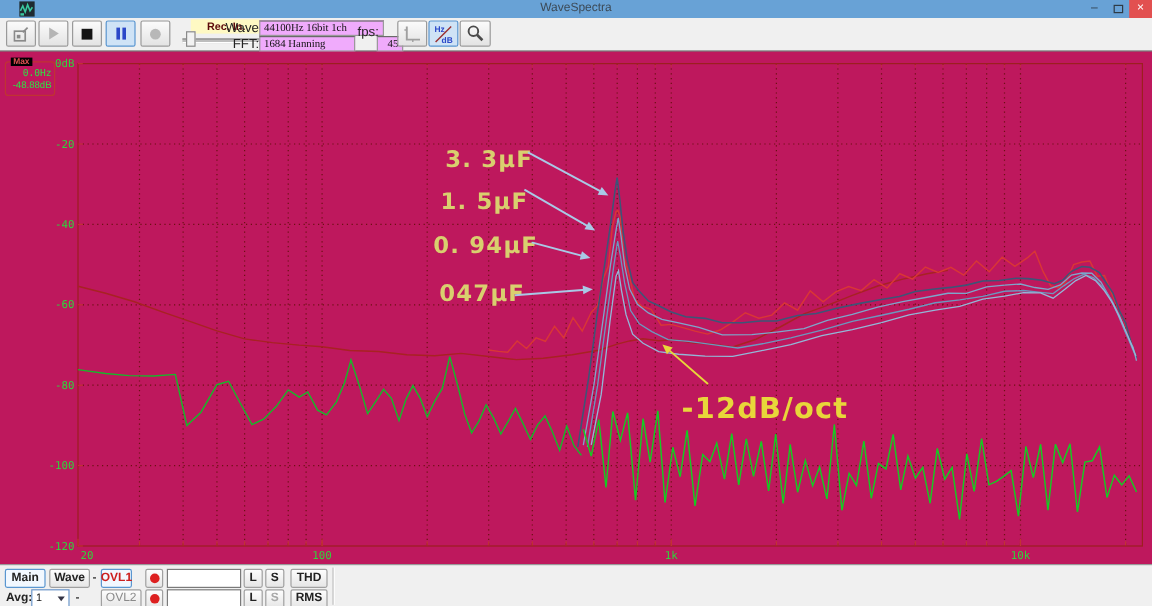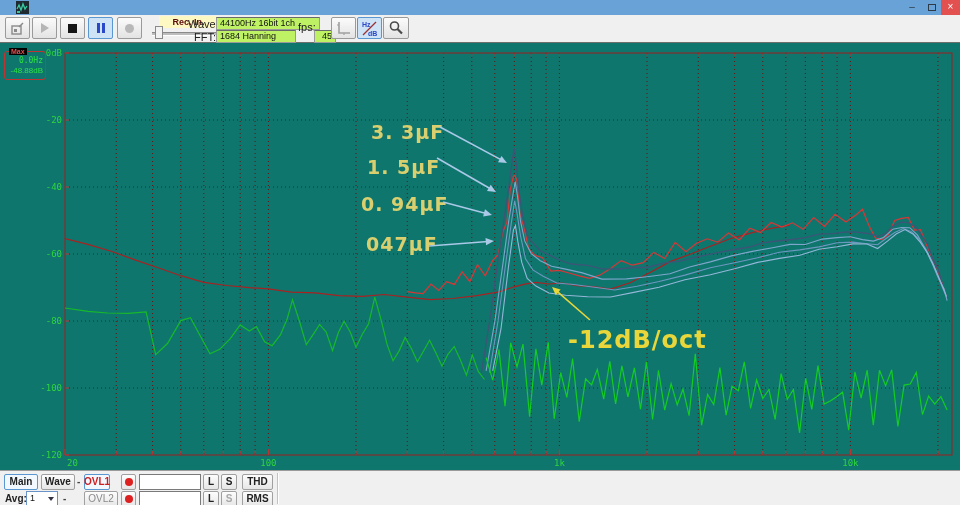--- a/index.html
+++ b/index.html
@@ -20,23 +20,23 @@
   .play-tri{width:0;height:0;border-left:8px solid #b5b5b5;border-top:5px solid transparent;border-bottom:5px solid transparent}
   .stop-sq{width:9px;height:9px;background:#151515}
   .pause-bars{display:flex;gap:2px}
   .pause-bars i{width:3px;height:10px;background:#2b48c8}
   .rec-dot{width:9px;height:9px;border-radius:50%;background:#b8b8b8}
   .recin{position:absolute;left:159px;top:1px;width:59px;height:12px;background:#fef9c3;color:#5c0a0a;font-size:9px;font-weight:bold;text-align:center;line-height:12px}
   .slider-groove{position:absolute;left:152px;top:17px;width:136px;height:2px;background:#bdbdbd;border-bottom:1px solid #fff;border-top:1px solid #8a8a8a}
   .slider-thumb{position:absolute;left:155px;top:11px;width:8px;height:13px;background:#f2f2f2;border:1px solid #8a8a8a;box-sizing:border-box}
   .stick{position:absolute;top:13px;width:1px;height:3px;background:#aaa}
   .tlabel{position:absolute;font-size:11px;color:#222}
-  .tfield{position:absolute;height:13px;background:#bef264;border:1px solid #9a9a9a;border-top-color:#6a6a6a;font-family:Liberation Sans, sans-serif;font-size:9px;line-height:11px;padding:0 3px;color:#111;box-sizing:border-box;white-space:nowrap}
-  
-  .mainarea{position:absolute;top:43px;left:0;width:960px;height:427px;background:#0f766e}
+  .tfield{position:absolute;height:13px;background:#f0abfc;border:1px solid #9a9a9a;border-top-color:#6a6a6a;font-family:Liberation Serif, serif;font-size:9px;line-height:11px;padding:0 3px;color:#111;box-sizing:border-box;white-space:nowrap}
+  
+  .mainarea{position:absolute;top:43px;left:0;width:960px;height:427px;background:#be185d}
   .readout{position:absolute;left:4px;top:8px;width:40px;height:27px;border:1px solid #c03333;border-radius:3px}
   .ro-max{position:absolute;top:-4px;left:4px;font-size:7px;color:#e05252;background:#000;padding:0 2px;font-weight:bold}
   .ro-freq{position:absolute;right:2px;top:4px;font-size:8px;color:#2ee244;font-family:"DejaVu Sans Mono",monospace}
   .ro-level{position:absolute;right:2px;top:14px;font-size:8px;color:#2ee244;font-family:Liberation Sans, sans-serif}
   
   .statusbar{position:absolute;top:470px;left:0;width:960px;height:35px;background:#f0f0f0;border-top:1px solid #9a9a9a;box-sizing:border-box;font-size:10px}
   .sbtn{position:absolute;height:16px;box-sizing:border-box;font-size:10px;font-weight:bold;text-align:center;line-height:14px;background:linear-gradient(#fdfdfd,#e6e6e6);border:1px solid #a0a0a0;border-radius:2px;color:#222;display:flex;align-items:center;justify-content:center}
   .sbtn.toggled{background:#f2f8ff;border:1px solid #5a96d0}
   .sbtn.red-text{color:#cc2020}
   .sbtn.gray-text{color:#8a8a8a;font-weight:normal}
@@ -52,20 +52,21 @@
 </style>
 </head>
 <body>
 
 <div class="titlebar">
   <svg class="app-icon" viewBox="0 0 13 13">
     <rect x="0" y="0" width="13" height="13" fill="#1e2a30"></rect>
     <polyline points="1,8 3,4 5,9 7,3 9,8 11,5" fill="none" stroke="#39c9a0" stroke-width="1.3"></polyline>
     <rect x="1" y="10" width="3" height="2" fill="#39c9a0"></rect>
   </svg>
+  <div class="title">WaveSpectra</div>
   <div class="winbtn min">–</div>
   <div class="winbtn max"><span class="maxbox"></span></div>
   <div class="winbtn close">×</div>
 </div>
 
 <div class="toolbar">
   <div class="tbtn" style="left:5px">
     <svg width="14" height="13" viewBox="0 0 14 13">
       <rect x="1" y="4" width="9" height="8" fill="none" stroke="#8a8a8a" stroke-width="1.4"></rect>
       <line x1="8" y1="5" x2="12" y2="1" stroke="#8a8a8a" stroke-width="1.4"></line>

